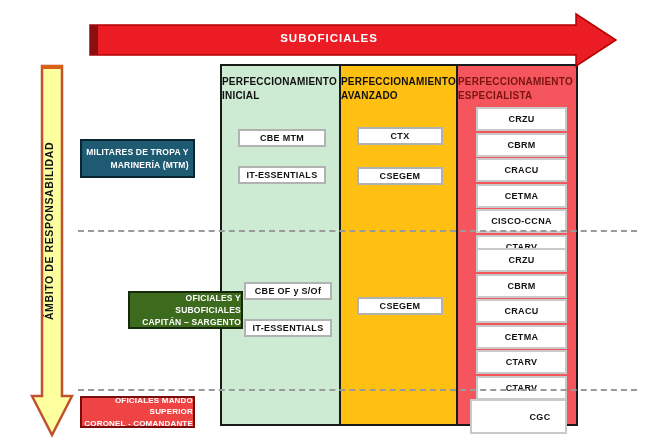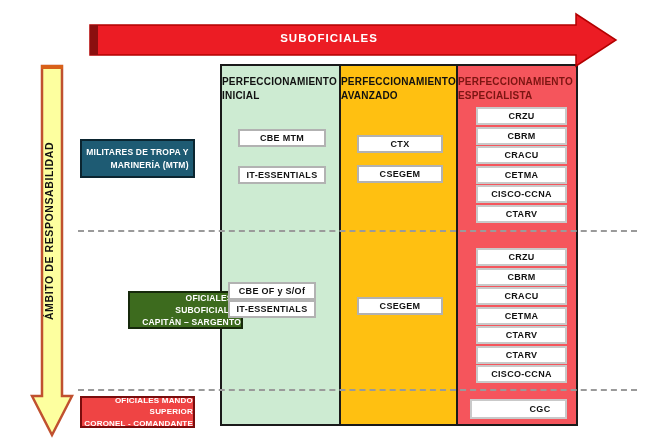--- a/index.html
+++ b/index.html
@@ -47,28 +47,28 @@
   .row-label-oficiales{top:291px;height:38px;background:#3d6b1e;border:2px solid #16290b;margin-left:48px;}
   .row-label-mando{top:396px;height:32px;background:#ef4444;border:2px solid #7a0c0c;font-size:8px;}
   
   .stack{position:absolute;display:flex;flex-direction:column;z-index:5;}
   .course-box{
     box-sizing:border-box;height:18px;background:#ffffff;border:2px solid #b2b2b2;
     display:flex;align-items:center;justify-content:center;
     font-size:9px;font-weight:bold;color:#111;letter-spacing:.3px;white-space:nowrap;
   }
   .s-c1r1{left:238px;top:129px;width:88px;gap:19px;}
-  .s-c1r2{left:228px;top:282px;width:88px;}
-  .s-c2r1{left:357px;top:135px;width:86px;gap:12px;}
+  .s-c1r2{left:244px;top:282px;width:88px;gap:19px;}
+  .s-c2r1{left:357px;top:127px;width:86px;gap:22px;}
   .s-c2r2{left:357px;top:297px;width:86px;}
   .s-c3r1{left:470px;top:107px;width:97px;gap:1.5px;}
   .s-c3r2{left:470px;top:248px;width:97px;gap:1.5px;}
   .s-c3r3{left:470px;top:399px;width:97px;}
-  .s-c3r1 .course-box,.s-c3r2 .course-box{height:18px;border-color:#c9c9c9;margin-left:6px;}
-  .s-c3r3 .course-box{height:20px;border-color:#c9c9c9;padding-left:43px;}
+  .s-c3r1 .course-box,.s-c3r2 .course-box{height:24px;border-color:#c9c9c9;margin-left:6px;}
+  .s-c3r3 .course-box{height:35px;border-color:#c9c9c9;padding-left:43px;}
 </style>
 </head>
 <body>
 
 <div id="canvas">
 
   <div class="col col-inicial">
     <div class="col-header">PERFECCIONAMIENTO
 INICIAL</div>
   </div>

